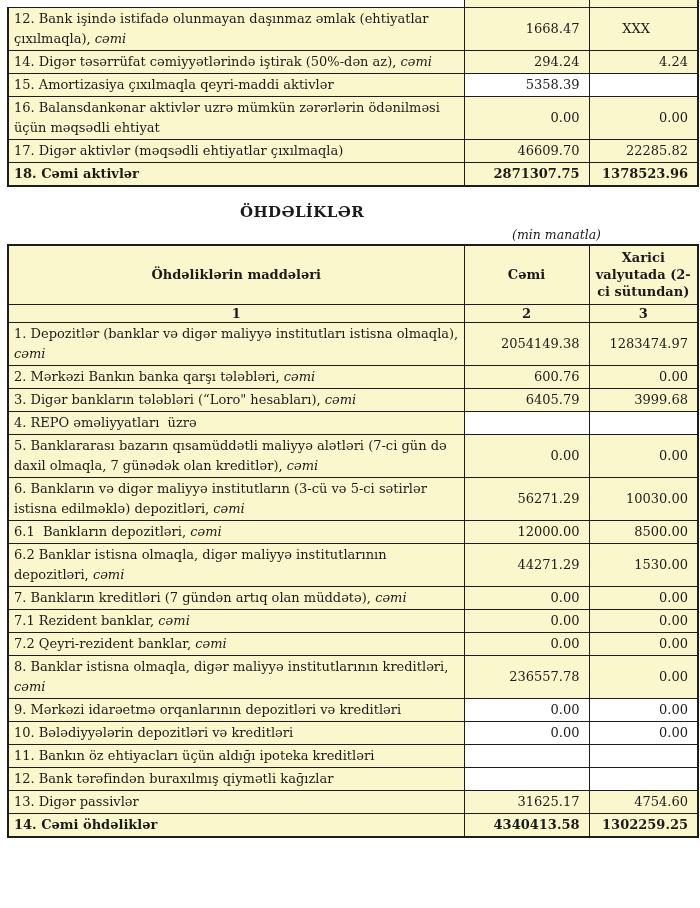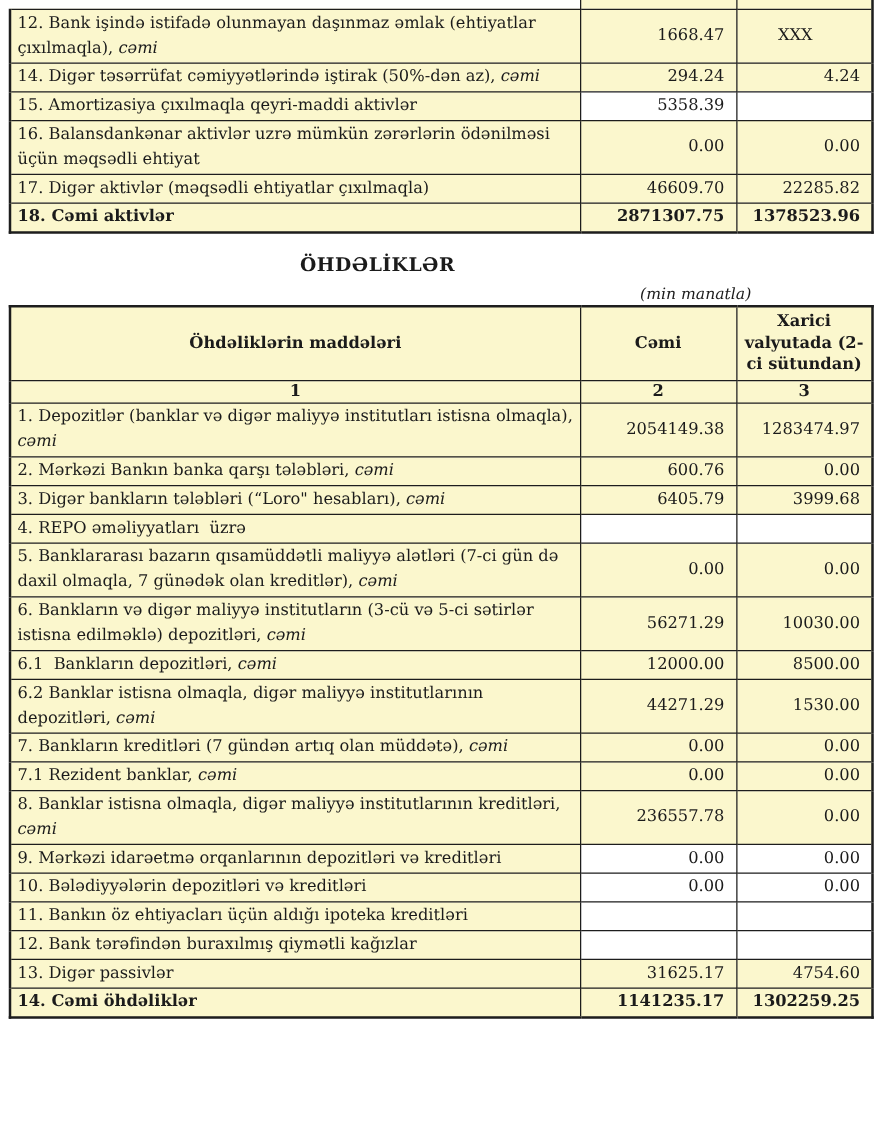--- a/index.html
+++ b/index.html
@@ -189,20 +189,25 @@
     <td class="c-label"><span class="lbl">7. Bankların kreditləri (7 gündən artıq olan müddətə), </span><span class="ital">cəmi</span></td>
     <td class="c-num">0.00</td>
     <td class="c-num">0.00</td>
   </tr>
         <tr>
     <td class="c-label"><span class="lbl">7.1 Rezident banklar, </span><span class="ital">cəmi</span></td>
     <td class="c-num">0.00</td>
     <td class="c-num">0.00</td>
   </tr>
         <tr>
+    <td class="c-label"><span class="lbl">7.2 Qeyri-rezident banklar, </span><span class="ital">cəmi</span></td>
+    <td class="c-num">0.00</td>
+    <td class="c-num">0.00</td>
+  </tr>
+        <tr>
     <td class="c-label"><span class="lbl">8. Banklar istisna olmaqla, digər maliyyə institutlarının kreditləri, </span><span class="ital">cəmi</span></td>
     <td class="c-num">236557.78</td>
     <td class="c-num">0.00</td>
   </tr>
         <tr>
     <td class="c-label"><span class="lbl">9. Mərkəzi idarəetmə orqanlarının depozitləri və kreditləri</span><span class="ital"></span></td>
     <td class="c-num white">0.00</td>
     <td class="c-num white">0.00</td>
   </tr>
         <tr>
@@ -220,19 +225,19 @@
     <td class="c-num white"></td>
     <td class="c-num white"></td>
   </tr>
         <tr>
     <td class="c-label"><span class="lbl">13. Digər passivlər</span><span class="ital"></span></td>
     <td class="c-num">31625.17</td>
     <td class="c-num">4754.60</td>
   </tr>
         <tr class="total">
     <td class="c-label"><span class="lbl">14. Cəmi öhdəliklər</span><span class="ital"></span></td>
-    <td class="c-num">1141235.17</td>
+    <td class="c-num">4340413.58</td>
     <td class="c-num">1302259.25</td>
   </tr>
       </tbody>
   </table>
 
 </div>
 
 </body></html>

